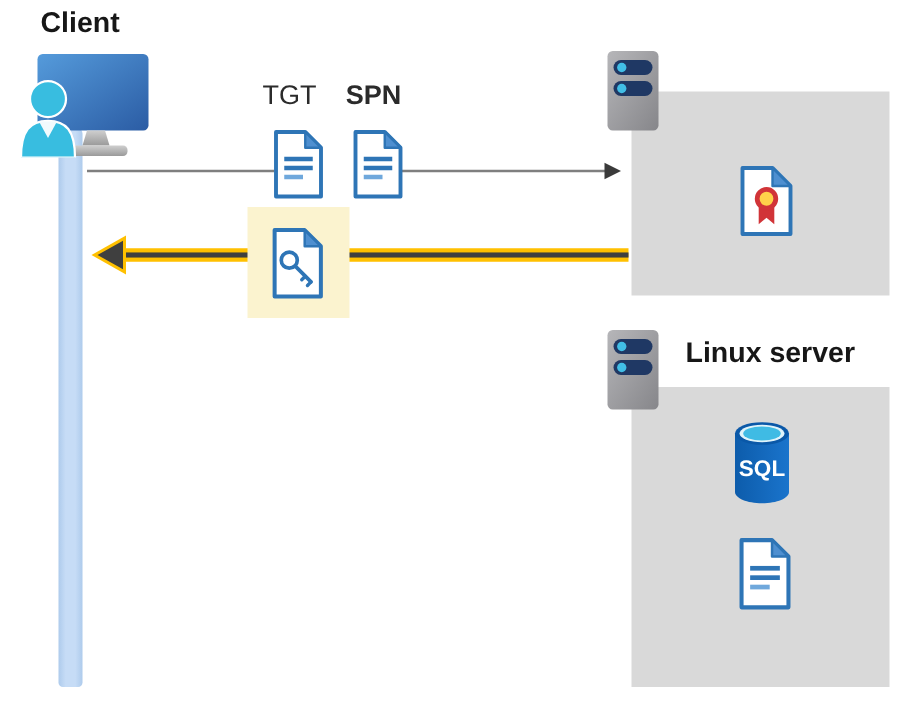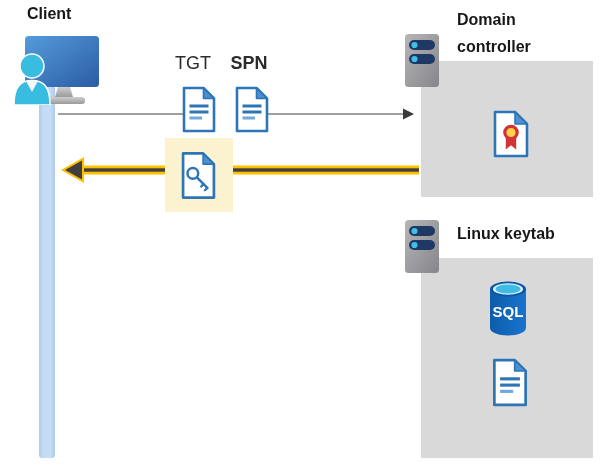--- a/index.html
+++ b/index.html
@@ -2,21 +2,21 @@
 <html><head>
 <meta charset="utf-8">
 <style>
   html,body{margin:0;padding:0;background:#fff;}
   .canvas{
     position:relative;width:600px;height:468px;background:#ffffff;overflow:hidden;
     font-family:"Liberation Sans",sans-serif;
   }
   .abs{position:absolute;}
   
-  .title{font-weight:bold;font-size:16px;color:#171717;letter-spacing:0;}
+  .title{font-weight:bold;font-size:19px;color:#171717;letter-spacing:0;}
   .client-label{left:27px;top:5px;}
   .dc-label{left:457px;top:6px;width:132px;line-height:27px;}
   .linux-label{left:457px;top:225px;white-space:nowrap;}
   .ticket-label{top:53px;width:44px;text-align:center;font-size:18px;color:#2b2b2b;}
   .tgt-label{left:171px;}
   .spn-label{left:227px;font-weight:bold;}
   .keytab-label{left:428px;top:419px;width:172px;text-align:center;font-size:20px;color:#3a3a3a;}
   
   .dc-box{left:421px;top:61px;width:172px;height:136px;background:#d9d9d9;}
   .linux-box{left:421px;top:258px;width:172px;height:200px;background:#d9d9d9;}
@@ -131,32 +131,31 @@
   </svg>
 
   <svg class="abs key-doc" viewBox="0 0 36 47">
     <use href="#doc-shape"></use>
       <use href="#doc-key"></use>
   </svg>
 
   <svg class="abs dc-server" viewBox="0 0 36 55">
     <use href="#server-shape"></use>
   </svg>
-  <div class="abs title dc-label">Domain controller</div>
   <svg class="abs cert-icon" viewBox="0 0 38 48">
     <path d="M3 2 H23 L35 14 V46 H3 Z" fill="#ffffff" stroke="#2e75b6" stroke-width="2.6" stroke-linejoin="round"></path>
     <path d="M23 2 V14 H35 Z" fill="#4e8fd0" stroke="#2e75b6" stroke-width="1.6" stroke-linejoin="round"></path>
     <path d="M13.8 26 V39.5 L19 35.2 L24.2 39.5 V26 Z" fill="#d13438"></path>
     <circle cx="19" cy="22.5" r="6.2" fill="#ffd24a" stroke="#d13438" stroke-width="3.2"></circle>
   </svg>
 
   <svg class="abs linux-server" viewBox="0 0 36 55">
     <use href="#server-shape"></use>
   </svg>
-  <div class="abs title linux-label">Linux keytab</div>
+  <div class="abs title linux-label">Linux server</div>
 
   <svg class="abs sql-icon" viewBox="0 0 42 57">
     <path d="M3 9 L3 48 C3 52.1 11 55.5 21 55.5 C31 55.5 39 52.1 39 48 L39 9 Z" fill="url(#sqlGrad)"></path>
     <ellipse cx="21" cy="9" rx="18" ry="7.5" fill="#0a58a8"></ellipse>
     <ellipse cx="21" cy="9" rx="15" ry="5.8" fill="#dff3fa"></ellipse>
     <ellipse cx="21" cy="9" rx="12.5" ry="4.6" fill="#3fbbe4"></ellipse>
     <text x="21" y="37" text-anchor="middle" font-family="Liberation Sans, sans-serif" font-size="15" font-weight="bold" fill="#ffffff">SQL</text>
   </svg>
 
   <svg class="abs keytab-doc" viewBox="0 0 36 47">

